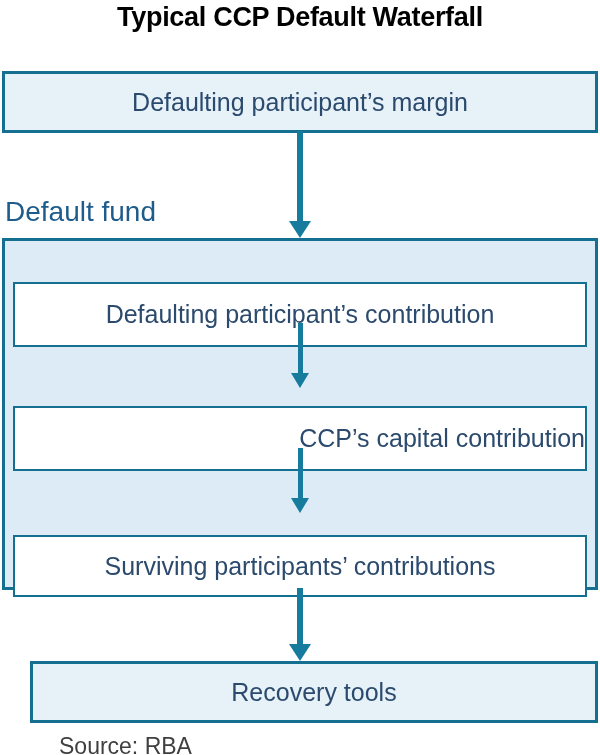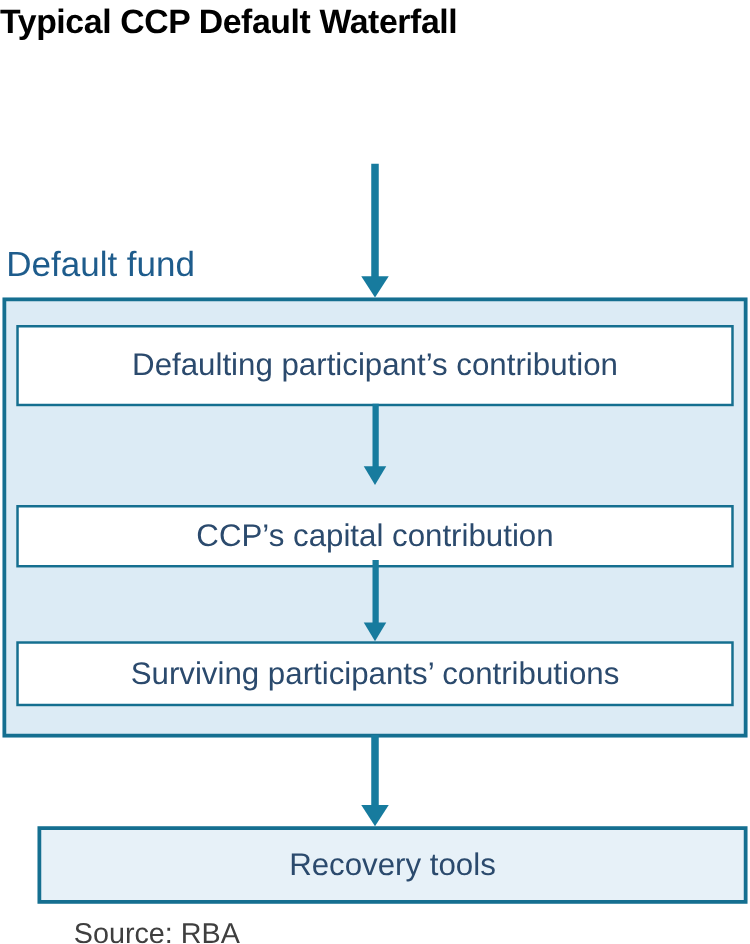--- a/index.html
+++ b/index.html
@@ -20,21 +20,21 @@
     height: 755px;
     background: #ffffff;
     font-family: "Liberation Sans", sans-serif;
     overflow: hidden;
   }
   .fig-title {
     position: absolute;
     top: 0;
     left: 0;
     right: 0;
-    text-align: left;
+    text-align: center;
     font-size: 27px;
     line-height: 34px;
     font-weight: 700;
     letter-spacing: -0.3px;
     color: var(--title-black, #000);
   }
   .flow-box {
     position: absolute;
     left: 2px;
     right: 2px;
@@ -69,24 +69,25 @@
     position: absolute;
     left: 13px;
     right: 13px;
     border: 2px solid var(--border-teal, #156f90);
     background: #ffffff;
     display: flex;
     align-items: center;
     justify-content: center;
     font-size: 25px;
     color: var(--box-text, #2b4a6d);
+    margin-top: 22px;
   }
   .inner-1 { top: 260px; height: 65px; }
-  .inner-2 { top: 404px; height: 50px; }
-  .inner-3 { top: 513px; height: 52px; }
+  .inner-2 { top: 384px; height: 65px; justify-content: flex-end; }
+  .inner-3 { top: 513px; height: 62px; }
   .arrow-shaft {
     position: absolute;
     background: var(--arrow-teal, #177b9e);
   }
   .arrow-head {
     position: absolute;
     width: 0;
     height: 0;
   }
   .arrow-head.big {
@@ -119,20 +120,23 @@
     color: var(--source-gray, #3f3f3f);
   }
 </style>
 </head>
 <body>
 
 <div class="canvas">
 
   <div class="fig-title">Typical CCP Default Waterfall</div>
 
+  <div class="flow-box box-margin">
+    <span>Defaulting participant’s margin</span>
+  </div>
 
   <div class="arrow-shaft a1-shaft"></div>
   <div class="arrow-head big a1-head"></div>
 
   <div class="fund-label">Default fund</div>
 
   <div class="fund-container"></div>
 
   <div class="inner-box inner-1">
     <span>Defaulting participant’s contribution</span>

